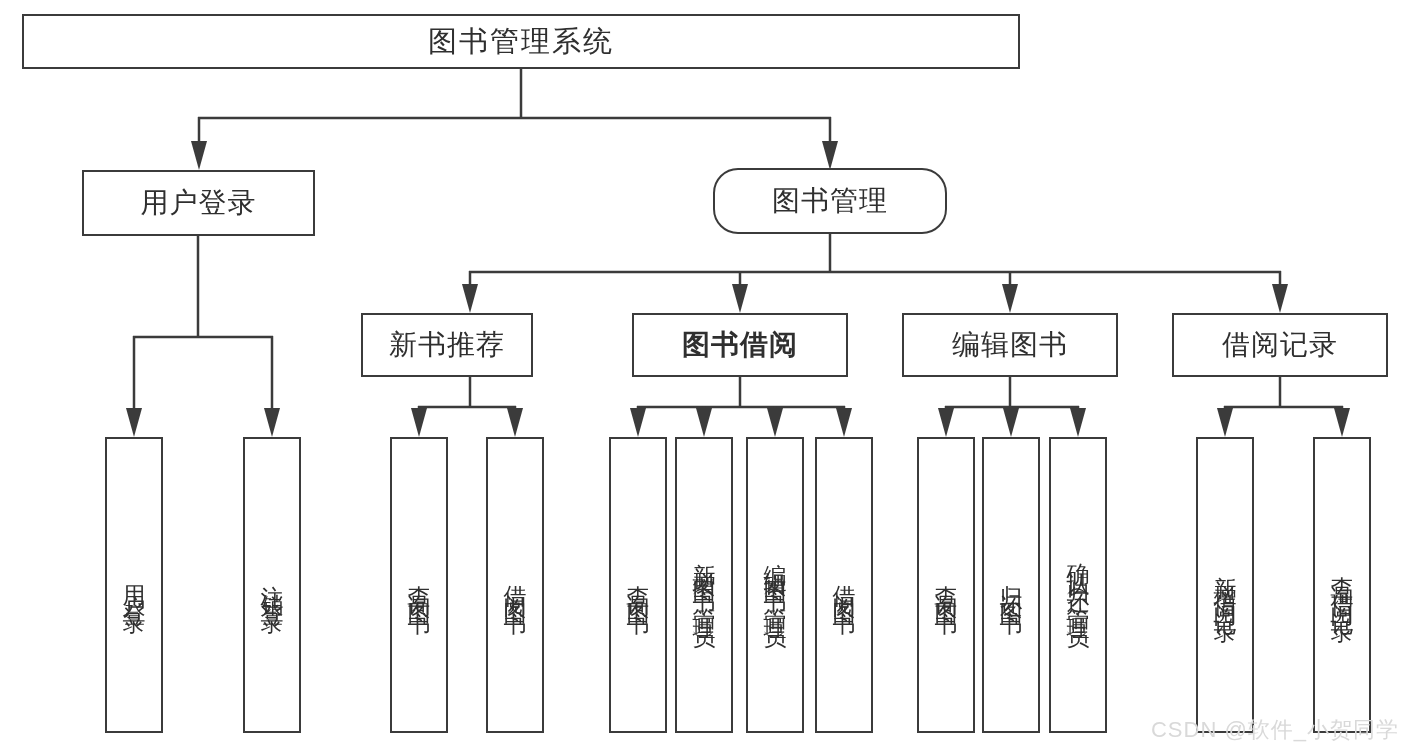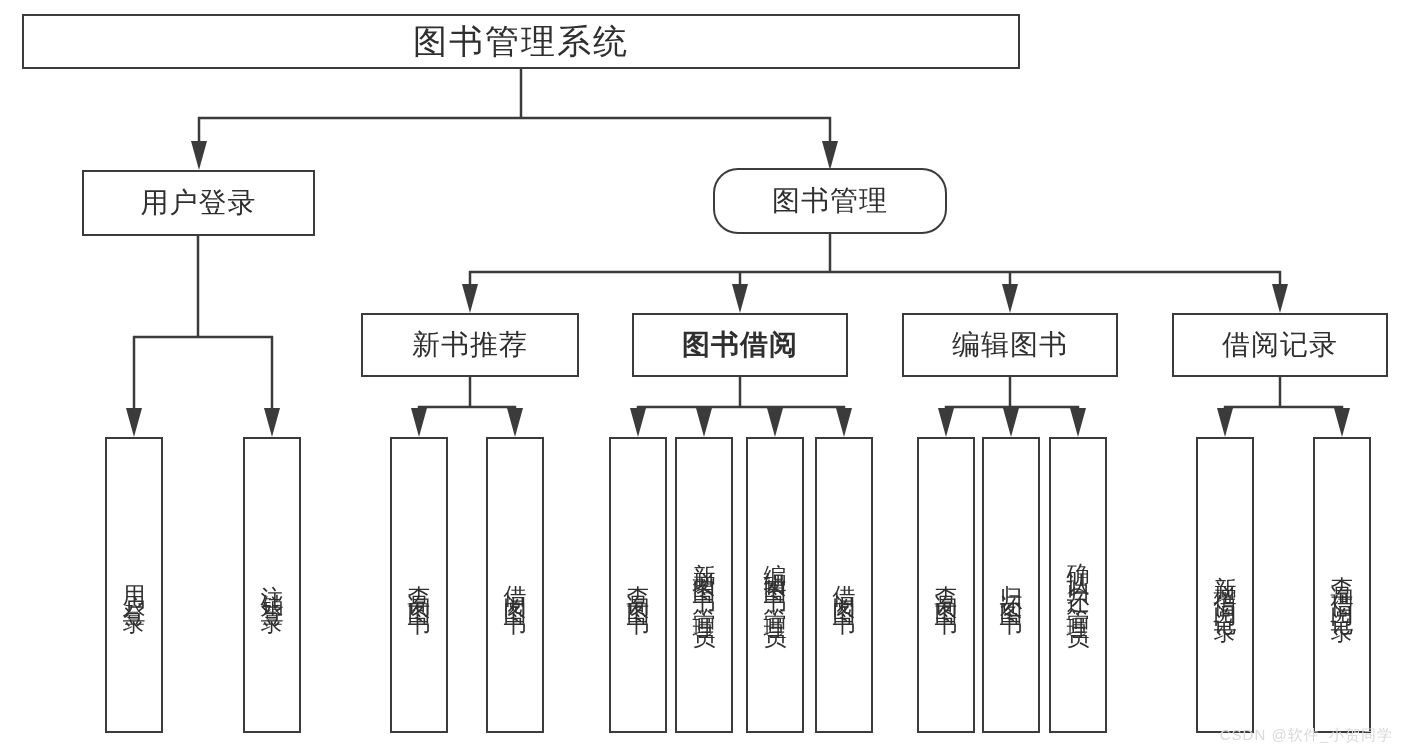--- a/index.html
+++ b/index.html
@@ -18,44 +18,44 @@
   }
   svg.connectors{position:absolute;left:0;top:0;width:1405px;height:747px;}
   svg.connectors line{stroke:var(--line);stroke-width:2.5;}
   svg.connectors polygon{fill:var(--line);}
   .box{
     position:absolute;box-sizing:border-box;
     background:#fff;border:2.5px solid var(--line);
     display:flex;align-items:center;justify-content:center;
     color:var(--text);
   }
-  .root-label{font-size:34px;letter-spacing:2px;}
+  .root-label{font-size:29px;letter-spacing:2px;}
   .h-label{font-size:28px;letter-spacing:1px;}
   .vlabel{
     writing-mode:vertical-rl;
     font-size:23px;letter-spacing:9px;line-height:1;
     color:var(--text);
   }
   
   .n-root{left:22px;top:14px;width:998px;height:55px;}
   .n-user-login{left:82px;top:170px;width:233px;height:66px;}
   .n-book-mgmt{left:713px;top:168px;width:234px;height:66px;border-radius:25px;}
-  .n-l3-1{left:361px;top:313px;width:218px;height:64px;}
+  .n-l3-1{left:361px;top:313px;width:172px;height:64px;}
   .n-l3-2{left:632px;top:313px;width:216px;height:64px;font-weight:bold;}
   .n-l3-3{left:902px;top:313px;width:216px;height:64px;}
   .n-l3-4{left:1172px;top:313px;width:216px;height:64px;}
   .leaf{top:437px;width:58px;height:296px;}
   .lf-1{left:105px;} .lf-2{left:243px;}
   .lf-3{left:390px;} .lf-4{left:486px;}
   .lf-5{left:609px;} .lf-6{left:675px;} .lf-7{left:746px;} .lf-8{left:815px;}
   .lf-9{left:917px;} .lf-10{left:982px;} .lf-11{left:1049px;}
   .lf-12{left:1196px;} .lf-13{left:1313px;}
   .watermark{
-    position:absolute;right:12px;bottom:2px;
-    font-size:15px;letter-spacing:1px;
+    position:absolute;right:6px;bottom:2px;
+    font-size:22px;letter-spacing:1px;
     color:var(--watermark);z-index:5;
   }
 </style>
 </head>
 <body>
 
 <div class="stage">
 
   <svg class="connectors" viewBox="0 0 1405 747" xmlns="http://www.w3.org/2000/svg">
 

